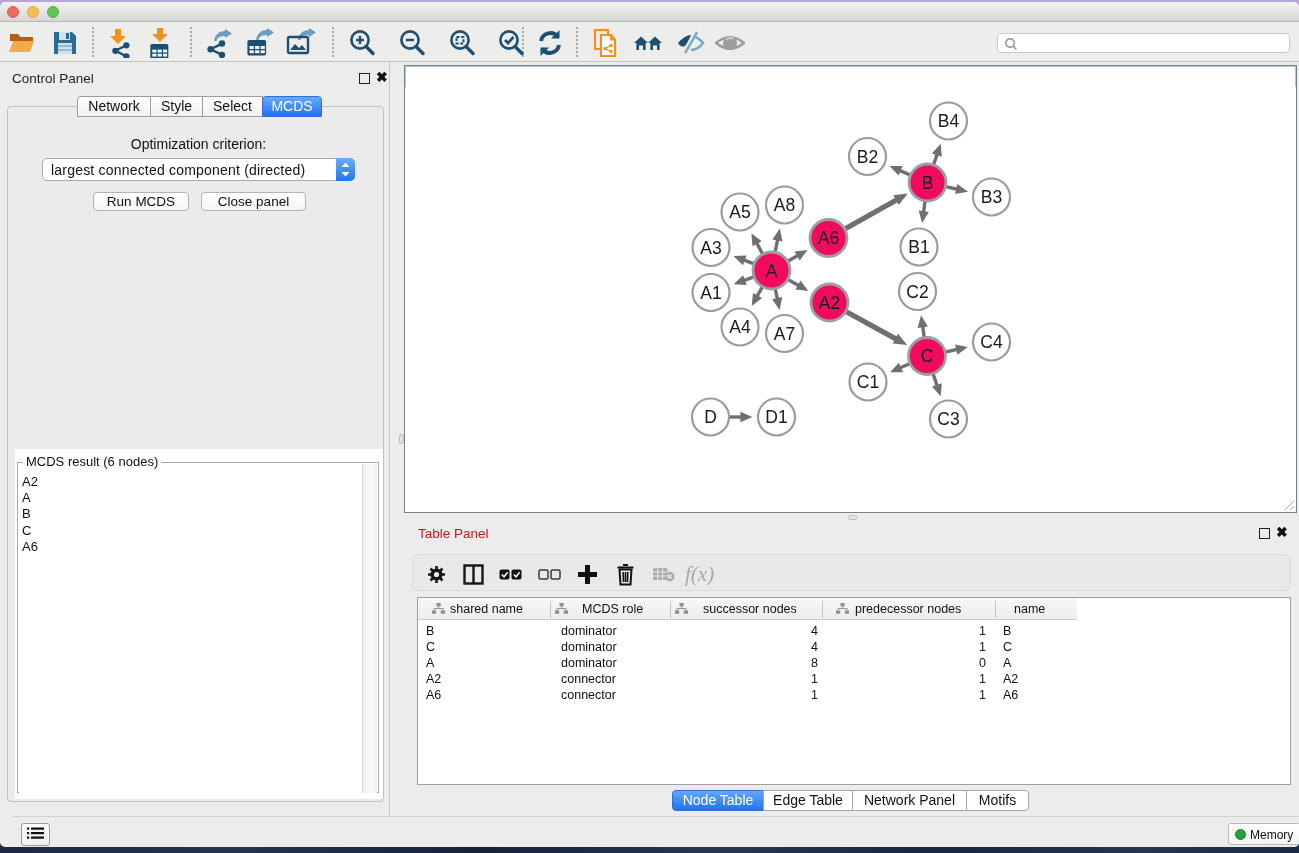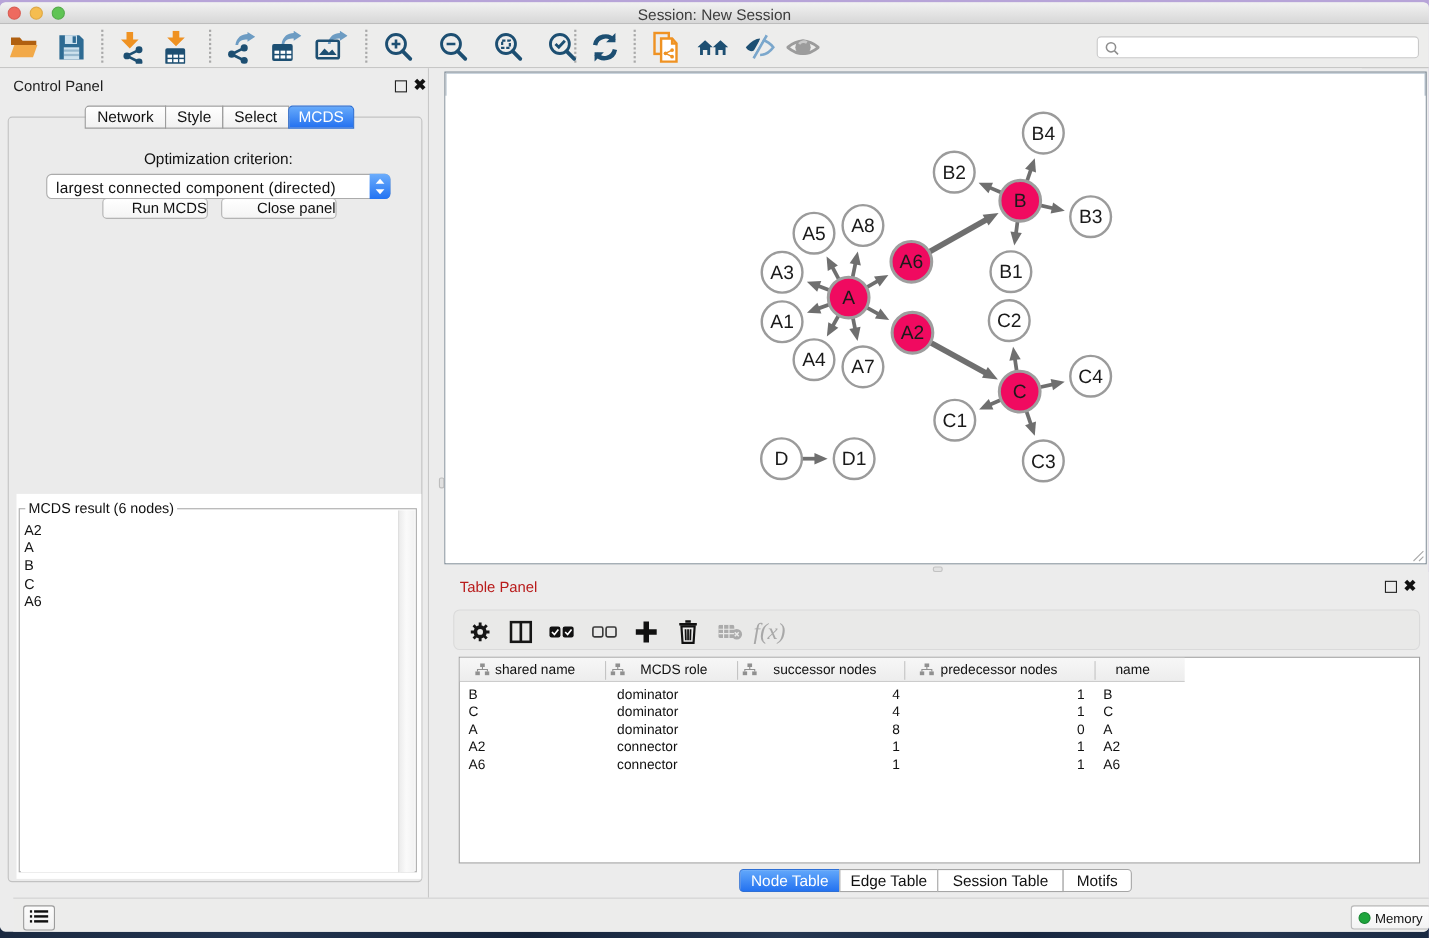--- a/index.html
+++ b/index.html
@@ -30,22 +30,22 @@
   border:1px solid #c2c2c2; border-radius:4px; }
 #tabs { position:absolute; left:77px; top:34px; height:21px; z-index:3; }
 .tab { position:absolute; top:0; height:21px; background:linear-gradient(#ffffff,#f1f1f1); border:1px solid #9d9d9d;
   font-size:14px; color:#111; text-align:center; line-height:19px; }
 .tab.sel { background:linear-gradient(#66aafb,#2471f0); color:#fff; border-color:#2e6fd4; border-radius:4px 4px 0 0 !important; }
 #optlabel { position:absolute; left:20px; width:357px; top:74px; text-align:center; font-size:14px; color:#111; }
 #dd { position:absolute; left:42px; top:96px; width:313px; height:23px; background:#fff; border:1px solid #ababab; border-radius:5px; }
 #dd .txt { position:absolute; left:8px; top:3px; font-size:14px; letter-spacing:0.2px; color:#111; }
 #dd .spin { position:absolute; right:-1px; top:-1px; width:19px; height:23px; border-radius:0 5px 5px 0;
   background:linear-gradient(#6cadfc,#2273f2); }
-.btn { position:absolute; top:118px; height:19px; background:linear-gradient(#ffffff,#f4f4f4); border:1px solid #b4b4b4;
-  border-radius:4px; font-size:13.5px; color:#111; text-align:right; line-height:17px; }
+.btn { position:absolute; top:130px; height:19px; background:linear-gradient(#ffffff,#f4f4f4); border:1px solid #b4b4b4;
+  border-radius:4px; font-size:13.5px; color:#111; text-align:center; line-height:17px; }
 #resultbox { position:absolute; left:15px; top:387px; width:368px; height:350px; background:#fff; }
 #fieldset { position:absolute; left:2px; top:13px; width:362px; height:331px; border:1px solid #ababab; }
 #legend { position:absolute; z-index:3; left:5px; top:-9px; line-height:15px; height:15px; background:#fff; padding:0 3px; font-size:13px; color:#111; }
 #mlist { position:absolute; left:1px; top:1px; width:345px; height:329px; background:#fff; font-size:13px; color:#111; padding-top:10px; }
 #mlist div { height:16.2px; line-height:16.2px; padding-left:3px; }
 #mscroll { position:absolute; right:1px; top:1px; width:15px; height:329px; background:linear-gradient(90deg,#ececec,#fafafa 45%,#f2f2f2); border-left:1px solid #d8d8d8; }
 
 #netwin { position:absolute; left:404px; top:3px; width:893px; height:448px; background:#fff;
   border:1px solid #75828e; box-shadow:0 0 0 1px #b9c6d2 inset; }
 #nettitle { position:absolute; left:0; top:0; width:100%; height:21px;
@@ -81,21 +81,20 @@
 #membtn .lbl { position:absolute; left:21px; top:4px; }
 svg { display:block; }
 </style></head>
 <body>
 <div id="deskbottom"></div>
 <div id="win">
 <div id="titlebar">
  <div class="tl t1"></div>
       <div class="tl t2"></div>
       <div class="tl t3"></div>
- <div id="title">Session: New Session</div>
 </div>
 <div id="toolbar">
       <div class="sep" style="left:92px"></div>
       <div class="sep" style="left:190px"></div>
       <div class="sep" style="left:332px"></div>
       <div class="sep" style="left:522px"></div>
       <div class="sep" style="left:576px"></div>
       <svg class="tbi" style="left:7px;top:6px" width="30" height="30" viewBox="0 0 30 30">
         <path d="M3 6 h8 l2.5 3 H26 v4 H3 z" fill="#b06010"></path>
 <path d="M6 13 h21 l-4 11 H2 z" fill="#f2a948"></path>
@@ -482,21 +481,21 @@
               <span style="left:143px">connector</span>
 <span style="left:380px;width:20px;text-align:right">1</span>
 <span style="left:548px;width:20px;text-align:right">1</span>
 <span style="left:585px">A6</span>
             </div>
           </div>
         </div>
 <div id="bottabs">
           <div class="btab sel" style="left:0;width:92px;border-radius:4px 0 0 4px">Node Table</div>
 <div class="btab" style="left:91px;width:90px">Edge Table</div>
-<div class="btab" style="left:180px;width:115px">Session Table</div>
+<div class="btab" style="left:180px;width:115px">Network Panel</div>
 <div class="btab" style="left:294px;width:63px;border-radius:0 4px 4px 0">Motifs</div>
         </div>
 </div>
 </div>
     <div id="status">
 <div id="lbtn">
         <svg width="17" height="13" viewBox="0 0 17 13" style="position:absolute;left:5px;top:3px">
 <g fill="#111">
             <rect x="0" y="0.5" width="2.2" height="2.2"></rect>
             <rect x="4" y="0.5" width="13" height="2.2"></rect>

